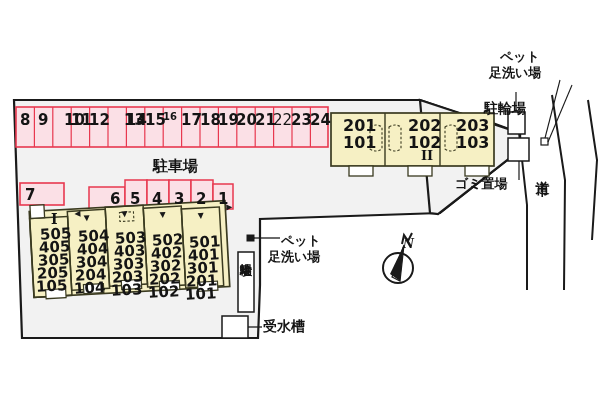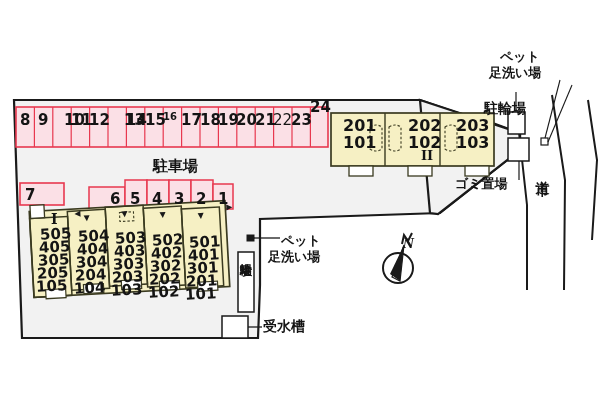--- a/index.html
+++ b/index.html
@@ -150,21 +150,21 @@
   <div class="lbl" style="left:126px;top:111px;font-size:15px;font-weight:700;">14</div>
   <div class="lbl" style="left:145px;top:111px;font-size:15px;font-weight:700;">15</div>
   <div class="lbl" style="left:163px;top:111px;font-size:10px;font-weight:700;">16</div>
   <div class="lbl" style="left:181px;top:111px;font-size:15px;font-weight:700;">17</div>
   <div class="lbl" style="left:200px;top:111px;font-size:15px;font-weight:700;">18</div>
   <div class="lbl" style="left:218px;top:111px;font-size:15px;font-weight:700;">19</div>
   <div class="lbl" style="left:236px;top:111px;font-size:15px;font-weight:700;">20</div>
   <div class="lbl" style="left:255px;top:111px;font-size:15px;font-weight:700;">21</div>
   <div class="lbl" style="left:273px;top:111px;font-size:15px;font-weight:400;">22</div>
   <div class="lbl" style="left:291px;top:111px;font-size:15px;font-weight:700;">23</div>
-  <div class="lbl" style="left:310px;top:98px;font-size:15px;font-weight:700;">24</div>
+  <div class="lbl" style="left:310px;top:111px;font-size:15px;font-weight:700;">24</div>
 
   <div class="lbl" style="left:153px;top:157px;font-size:15px;font-weight:700;">駐車場</div>
 
   <div class="lbl" style="left:25px;top:186px;font-size:15px;font-weight:700;">7</div>
 
   <div class="lbl" style="left:110px;top:190px;font-size:15px;font-weight:700;">6</div>
   <div class="lbl" style="left:130px;top:190px;font-size:15px;font-weight:700;">5</div>
   <div class="lbl" style="left:152px;top:190px;font-size:15px;font-weight:700;">4</div>
   <div class="lbl" style="left:174px;top:190px;font-size:15px;font-weight:700;">3</div>
   <div class="lbl" style="left:196px;top:190px;font-size:15px;font-weight:700;">2</div>

